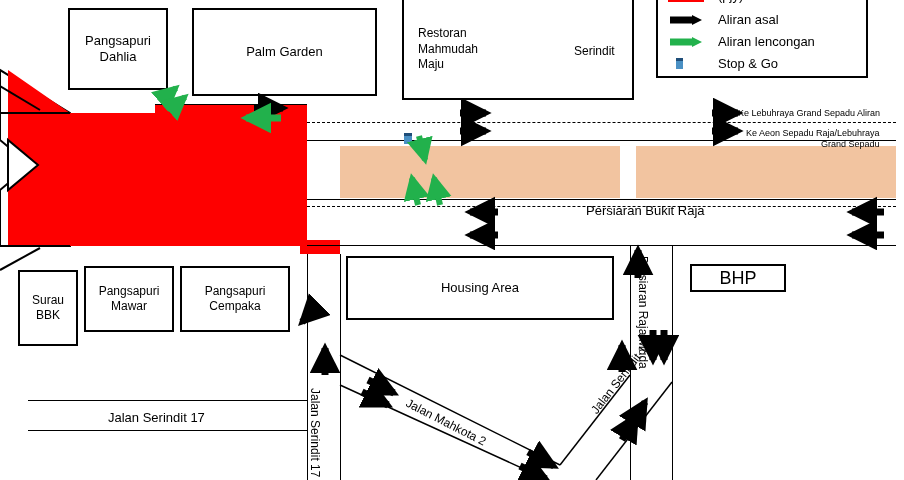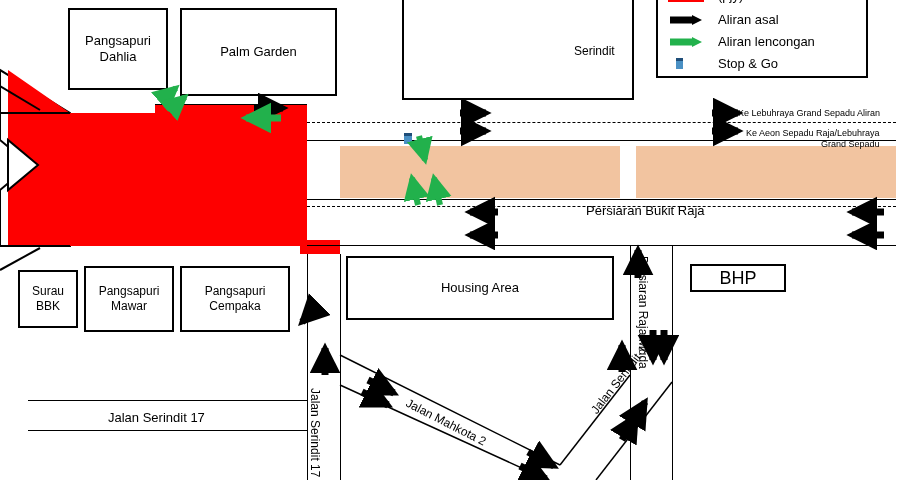--- a/index.html
+++ b/index.html
@@ -162,26 +162,29 @@
   <svg class="overlay">
     <path d="M340,355 L560,465" stroke="#000000" stroke-width="1.5" fill="none"></path>
     <path d="M340,385 L548,480" stroke="#000000" stroke-width="1.5" fill="none"></path>
     <path d="M560,465 L630,375" stroke="#000000" stroke-width="1.5" fill="none"></path>
     <path d="M596,480 L672,382" stroke="#000000" stroke-width="1.5" fill="none"></path>
   </svg>
 
   <div class="box" style="left:68px; top:8px; width:100px; height:82px; white-space:pre-line;">Pangsapuri
 Dahlia</div>
 
-  <div class="box" style="left:180px; top:8px; width:157px; height:88px;">Palm Garden</div>
+  <div class="box" style="left:192px; top:8px; width:185px; height:88px;">Palm Garden</div>
 
   <div class="box" style="left:402px; top:-6px; width:232px; height:106px;"></div>
+  <div class="plainlabel" style="left:418px; top:26px; width:120px;">Restoran
+Mahmudah
+Maju</div>
   <div class="plainlabel" style="left:574px; top:44px;">Serindit</div>
 
-  <div class="box" style="left:18px; top:270px; width:60px; height:58px; white-space:pre-line; font-size:12px;">Surau
+  <div class="box" style="left:18px; top:270px; width:60px; height:76px; white-space:pre-line; font-size:12px;">Surau
 BBK</div>
 
   <div class="box" style="left:84px; top:266px; width:90px; height:66px; white-space:pre-line; font-size:12px;">Pangsapuri
 Mawar</div>
 
   <div class="box" style="left:180px; top:266px; width:110px; height:66px; white-space:pre-line; font-size:12px;">Pangsapuri
 Cempaka</div>
 
   <div class="box" style="left:346px; top:256px; width:268px; height:64px; font-size:13px;">Housing Area</div>
 

